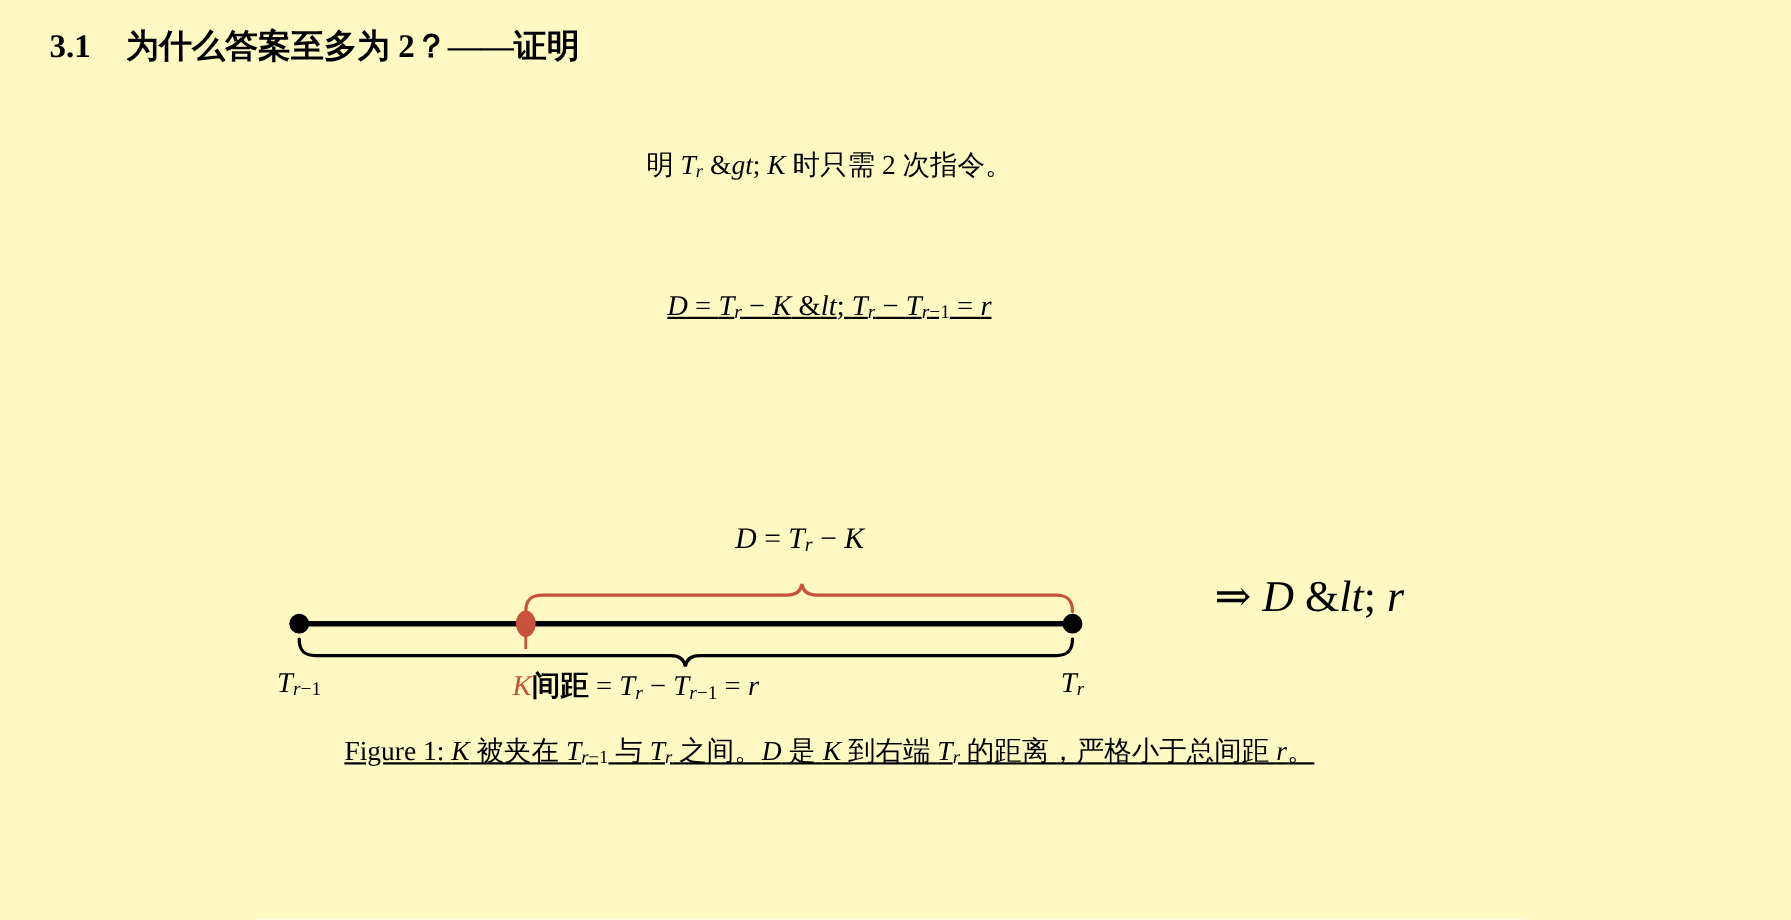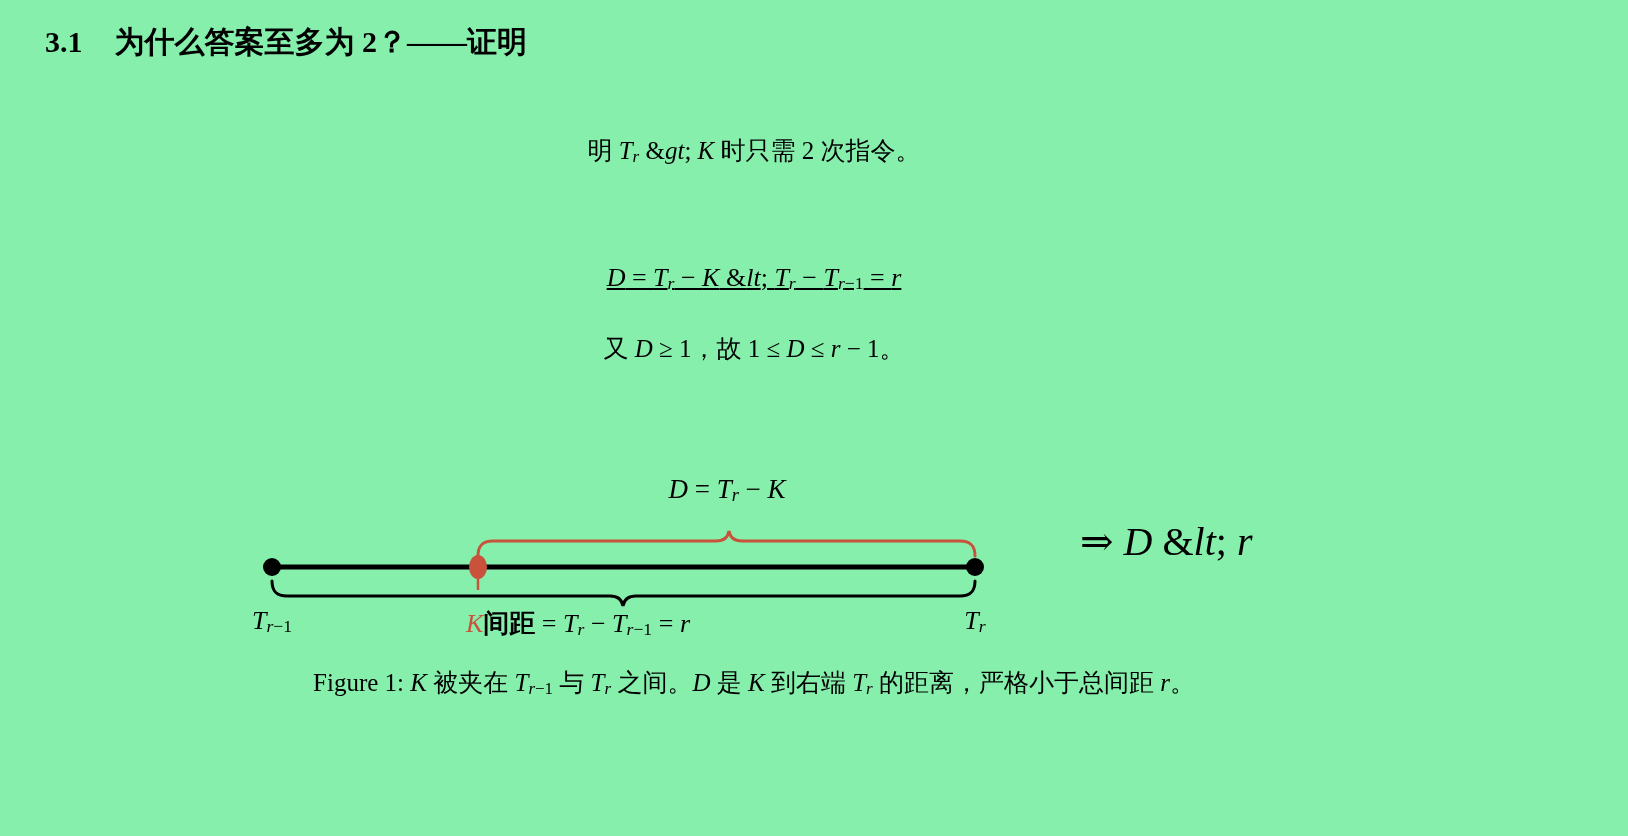--- a/index.html
+++ b/index.html
@@ -1,57 +1,56 @@
 <!DOCTYPE html>
 <html style="--accent-red: #C8523C;"><head>
 <meta charset="utf-8">
 <style>
   html,body{margin:0;padding:0;background:#fff;}
   .page{
-    position:relative;width:1628px;height:836px;background:#86efac;overflow:hidden;
+    position:relative;width:1628px;height:836px;background:#fef9c3;overflow:hidden;
     font-family:"Liberation Serif","DejaVu Serif",serif;color:#000;
   }
   i{font-style:italic;}
   sub{font-size:0.68em;vertical-align:-0.18em;line-height:0;}
   .bold{font-weight:bold;}
   .red{color:var(--accent-red,#C8523C);}
   .heading{position:absolute;left:45px;top:22px;font-size:30px;font-weight:bold;white-space:nowrap;}
   .hnum{margin-right:32px;}
   .body-line{position:absolute;left:45px;width:1418px;font-size:25px;line-height:38px;text-align:center;}
   .just{text-align:justify;text-align-last:justify;}
   .equation{position:absolute;left:45px;top:263px;width:1418px;text-align:center;font-size:26px;text-decoration:underline;}
   .figure{position:absolute;left:0;top:460px;width:1340px;height:206px;}
   .figure svg{position:absolute;left:0;top:0;}
   .fig-label{position:absolute;font-size:26px;white-space:nowrap;}
   .lbl-top{left:727px;top:14px;transform:translateX(-50%);font-size:27px;}
-  .lbl-implies{left:1080px;top:58px;font-size:40px;}
+  .lbl-implies{left:1104px;top:58px;font-size:40px;}
   .lbl-left{left:272px;top:146px;transform:translateX(-50%);}
   .lbl-right{left:975px;top:146px;transform:translateX(-50%);}
   .lbl-mid{left:466px;top:146px;}
-  .caption{position:absolute;left:45px;top:666px;width:1418px;text-align:center;font-size:25px;}
+  .caption{position:absolute;left:45px;top:666px;width:1418px;text-align:center;font-size:25px;text-decoration:underline;}
   .stroke-black{stroke:#000;fill:none;}
   .stroke-red{stroke:var(--accent-red,#C8523C);fill:none;}
   .fill-black{fill:#000;}
   .fill-red{fill:var(--accent-red,#C8523C);}
 </style>
 </head>
 <body>
 
 <div class="page">
 
   <div class="heading">
     <span class="hnum">3.1</span><span>为什么答案至多为 2？——证明</span>
   </div>
 
   <div class="body-line" style="top:132px">明 <i>T</i><sub><i>r</i></sub> &amp;<i>gt</i>; <i>K</i> 时只需 2 次指令。</div>
 
 
   <div class="equation"><i>D</i> = <i>T</i><sub><i>r</i></sub> − <i>K</i> &amp;<i>lt</i>; <i>T</i><sub><i>r</i></sub> − <i>T</i><sub><i>r</i>−1</sub> = <i>r</i></div>
 
-  <div class="body-line" style="top:330px">又 <i>D</i> ≥ 1，故 1 ≤ <i>D</i> ≤ <i>r</i> − 1。</div>
 
   <div class="figure">
     <svg width="1628" height="206" viewBox="0 0 1628 206">
 
       <line x1="272" y1="107" x2="975" y2="107" class="stroke-black" stroke-width="5"></line>
 
       <circle cx="272" cy="107" r="9" class="fill-black"></circle>
       <circle cx="975" cy="107" r="9" class="fill-black"></circle>
 
       <ellipse cx="478" cy="107" rx="9" ry="12" class="fill-red"></ellipse>

